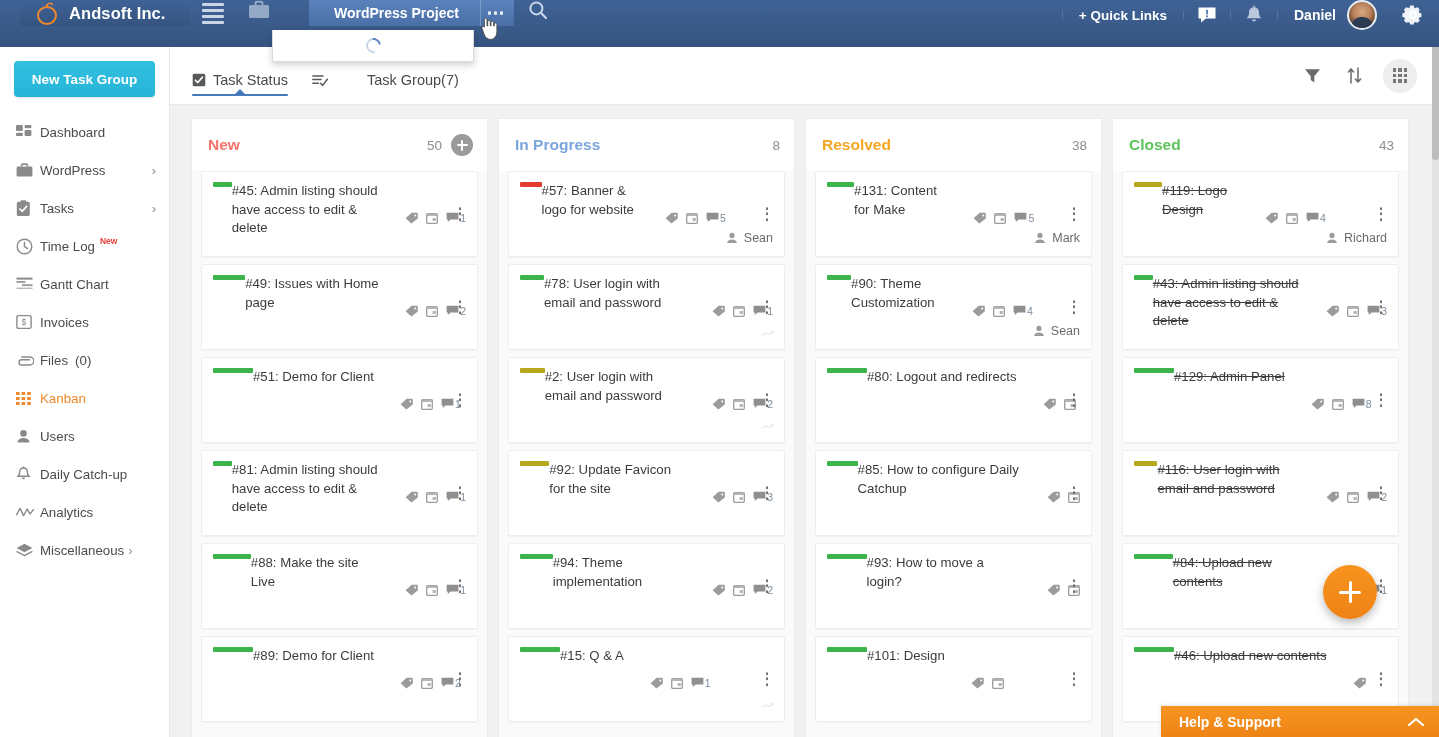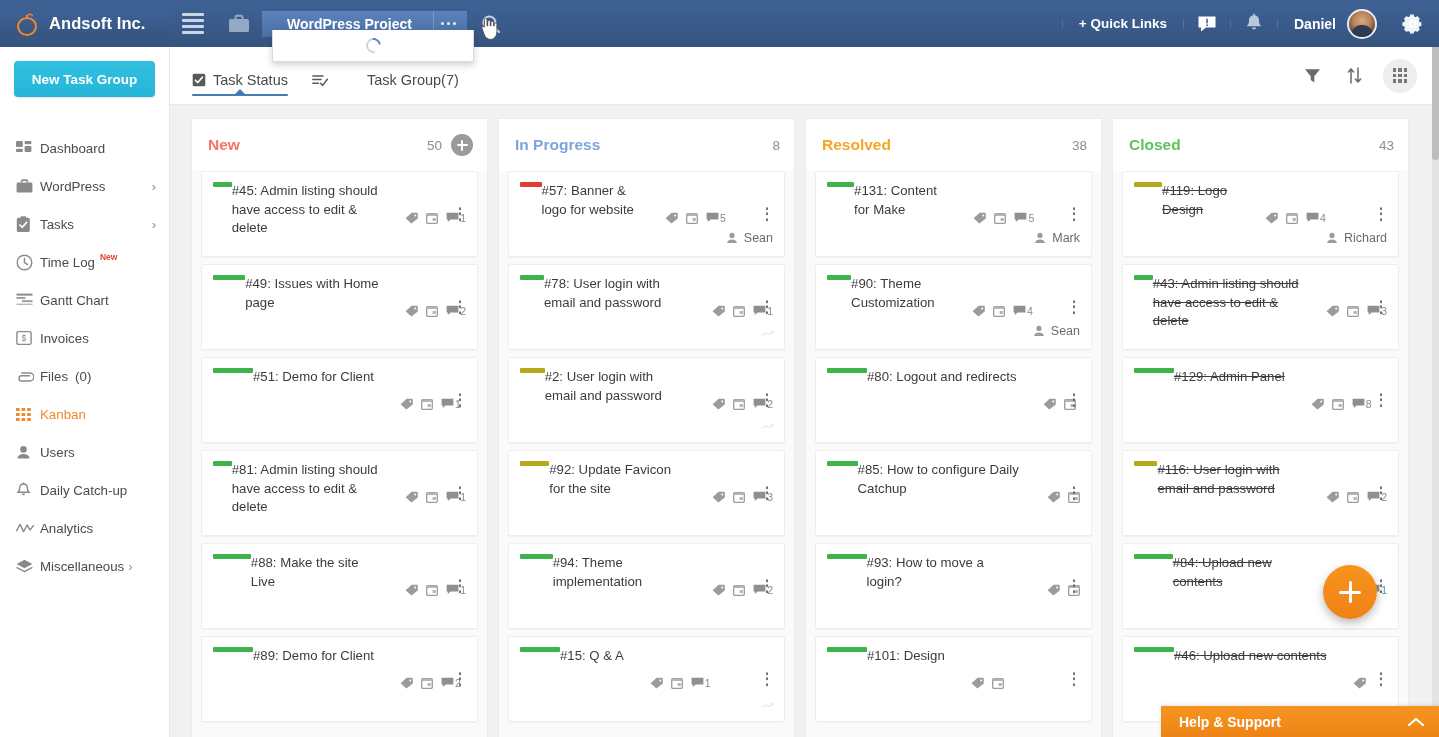--- a/index.html
+++ b/index.html
@@ -8,42 +8,42 @@
     overflow: hidden;
     font-family: "Liberation Sans", sans-serif;
     background: #ffffff;
   }
   .app { position: relative; width: 1439px; height: 737px; display: flex; flex-direction: column; }
 
   
   .topbar {
     height: 47px; flex: 0 0 47px;
     background: linear-gradient(180deg, #3f6296 0%, #35547f 100%);
-    display: flex; align-items: center; position: relative; z-index: 40;
+    display: flex; align-items: flex-start; position: relative; z-index: 40; padding-left: 20px;
   }
   .brand {
     width: 170px; flex: 0 0 170px;
     display: flex; align-items: center; gap: 9px; padding-left: 14px;
     background: linear-gradient(180deg, #3f6296 0%, #35547f 100%);
   }
   .brand-logo { width: 26px; height: 26px; position: relative; flex: 0 0 26px; }
   .brand-name { color: #ffffff; font-size: 16.5px; font-weight: bold; letter-spacing: .1px; white-space: nowrap; }
 
   .tb-icon-btn {
     width: 46px; display: flex; align-items: center; justify-content: center;
     cursor: pointer;
   }
   .hamburger { width: 22px; }
   .hamburger i { display: block; height: 2.6px; background: #c9d6e8; margin: 3.4px 0; border-radius: 1px; }
 
   .project-pill {
     display: flex; align-items: center; justify-content: center; gap: 0;
     min-width: 205px; padding: 0 4px 0 12px;
     background: linear-gradient(180deg, #5b82bb 0%, #4a6fa6 100%);
-    position: relative; cursor: pointer;
+    position: relative; cursor: pointer; margin-left: 27px;
   }
   .project-pill-label { color: #ffffff; font-size: 14px; font-weight: bold; flex: 1; text-align: center; white-space: nowrap; }
   .pill-dots {
     width: 30px; display: flex; align-items: center; justify-content: center; gap: 2.5px;
     border-left: 1px solid rgba(255,255,255,.22); height: 26px; margin-left: 8px;
   }
   .pill-dots span { width: 3.2px; height: 3.2px; border-radius: 50%; background: #e8eef7; }
 
   .search-btn { width: 48px; }
 
@@ -86,21 +86,21 @@
   
   .body-wrap { flex: 1; display: flex; min-height: 0; }
 
   
   .sidebar {
     width: 170px; flex: 0 0 170px; background: #ffffff;
     border-right: 1px solid #e6e6e6; display: flex; flex-direction: column;
     padding-top: 14px; overflow: hidden;
   }
   .new-task-btn {
-    margin: 0 14px 32px 14px; height: 36px; border-radius: 4px;
+    margin: 0 14px 16px 14px; height: 36px; border-radius: 4px;
     background: linear-gradient(180deg, #31c0e0 0%, #26b4d8 100%);
     color: #fff; font-size: 13.5px; font-weight: bold;
     display: flex; align-items: center; justify-content: center; cursor: pointer;
     box-shadow: 0 1px 2px rgba(0,0,0,.12);
   }
   .nav-item {
     display: flex; align-items: center; height: 38px; padding: 0 13px 0 16px;
     cursor: pointer; position: relative;
   }
   .nav-ic { width: 24px; flex: 0 0 24px; display:flex; align-items:center; }

